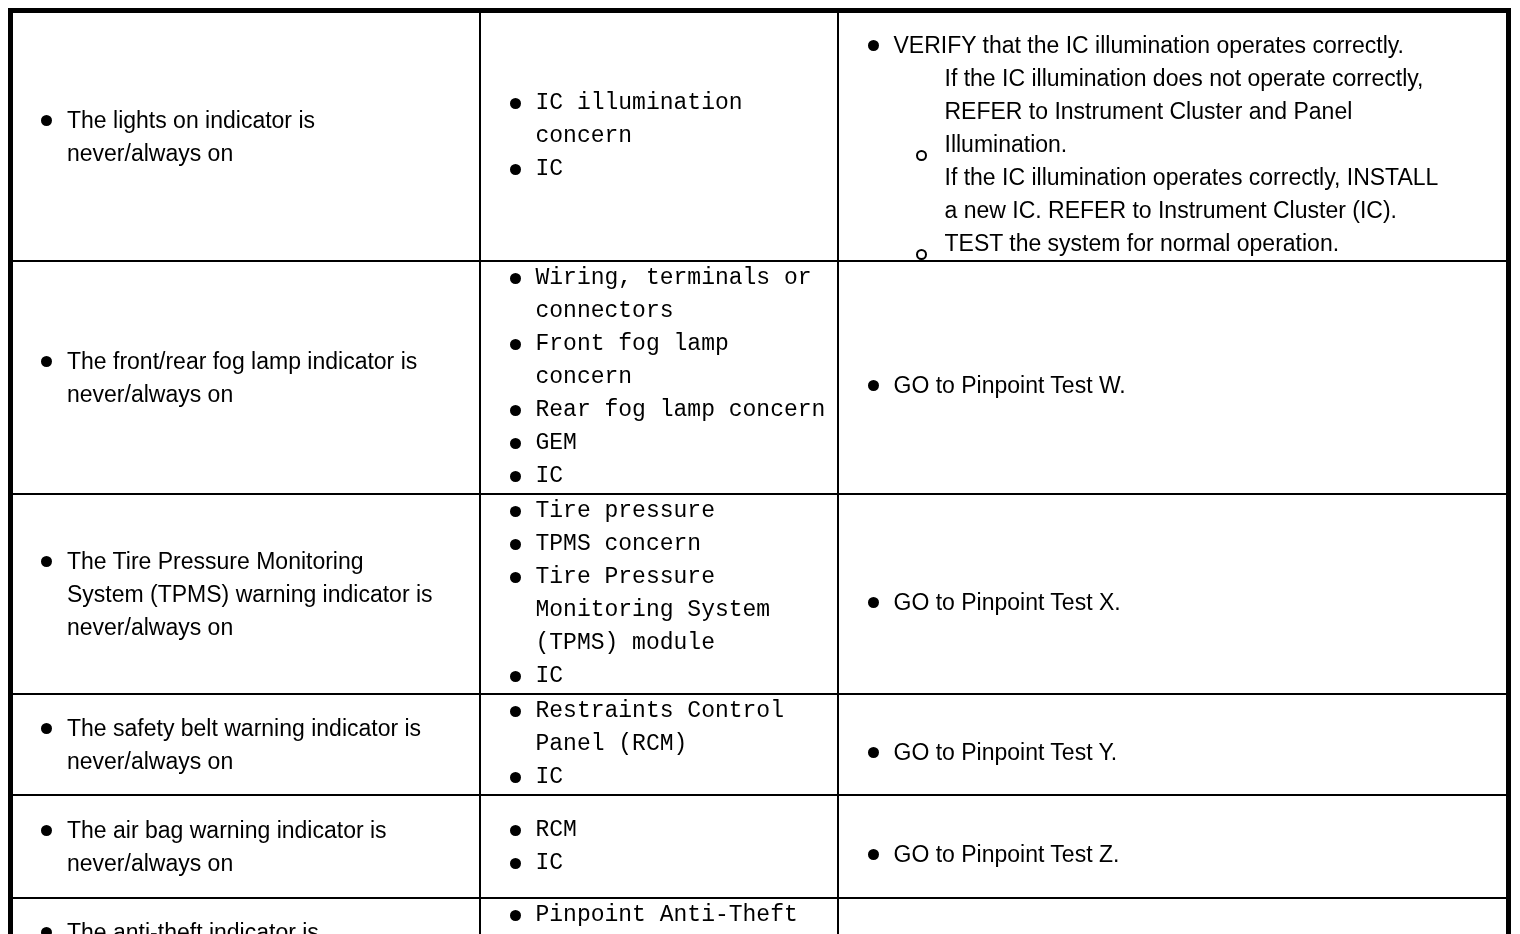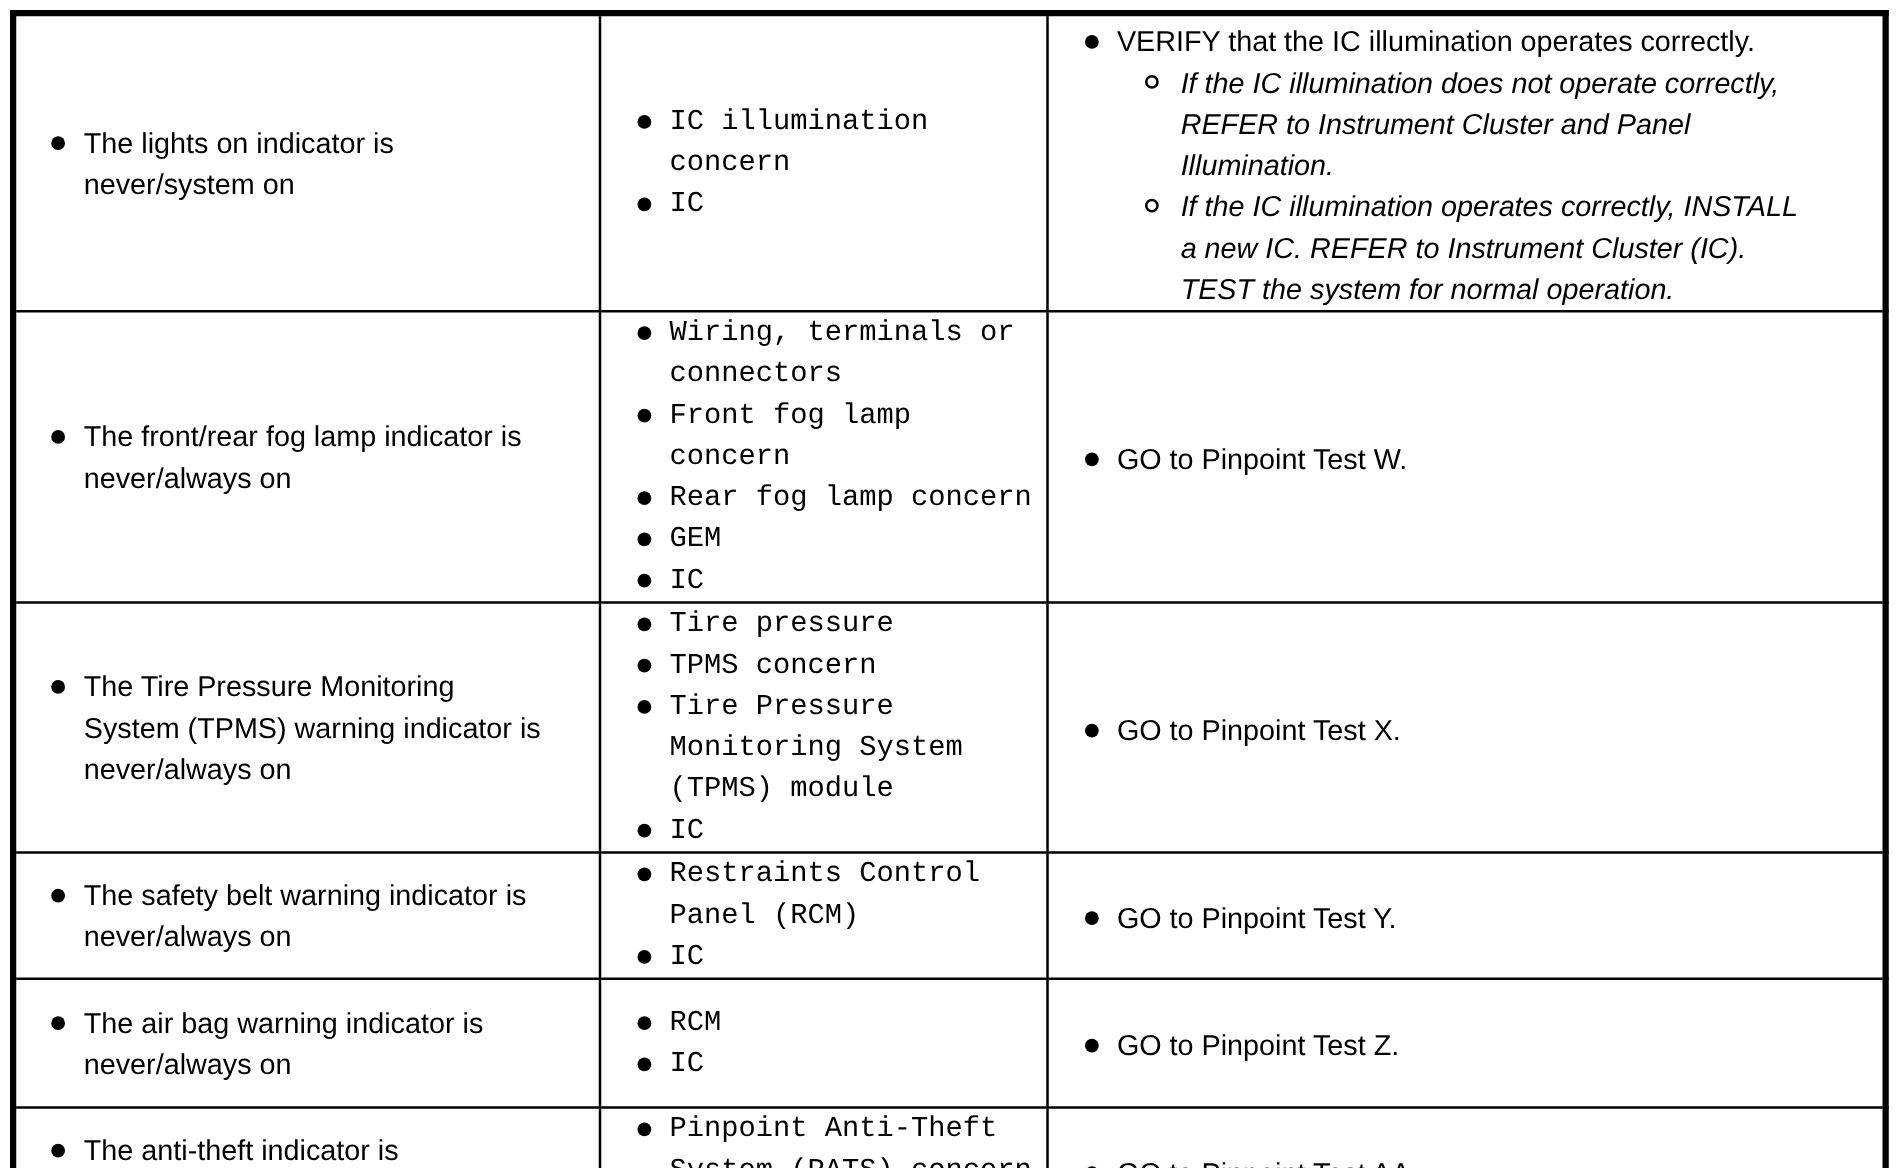--- a/index.html
+++ b/index.html
@@ -48,32 +48,31 @@
     border-radius: 50%;
     background: #000000;
     margin-top: 11px;
     margin-right: 15px;
   }
   
   td.col-symptom ul.blist { padding: 0 0 0 28px; }
   td.col-symptom .txt { width: 374px; }
   td.col-sources ul.blist { padding: 0 0 0 29px; }
   td.col-sources .txt { width: 292px; font-family: Liberation Mono, monospace; }
-  td.col-action  ul.blist { padding: 4px 0 0 29px; }
+  td.col-action  ul.blist { padding: 16px 0 0 29px; }
   td.col-action  .content { width: 604px; }
   
   ul.sublist {
     list-style: none;
     margin: 0;
     padding: 0 0 0 22px;
   }
   ul.sublist > li {
     display: flex;
-    align-items: flex-start;
-    font-style: italic;
+    align-items: flex-end;
   }
   .subbullet {
     flex: none;
     width: 7px;
     height: 7px;
     border: 2.5px solid #000000;
     border-radius: 50%;
     background: transparent;
     margin-top: 10px;
     margin-right: 18px;
@@ -90,21 +89,21 @@
       <col style="width:469px">
       <col style="width:358px">
       <col style="width:671px">
     </colgroup>
     <tbody>
         <tr class="row" style="height: 226px;">
           <td class="col-symptom">
             <ul class="blist">
               <li>
                 <span class="bullet"></span>
-                <span class="txt">The lights on indicator is never/system on</span>
+                <span class="txt">The lights on indicator is never/always on</span>
               </li>
             </ul>
           </td>
           <td class="col-sources">
             <ul class="blist">
               <li>
                 <span class="bullet"></span>
                 <span class="txt">IC illumination concern</span>
               </li>
               <li>

